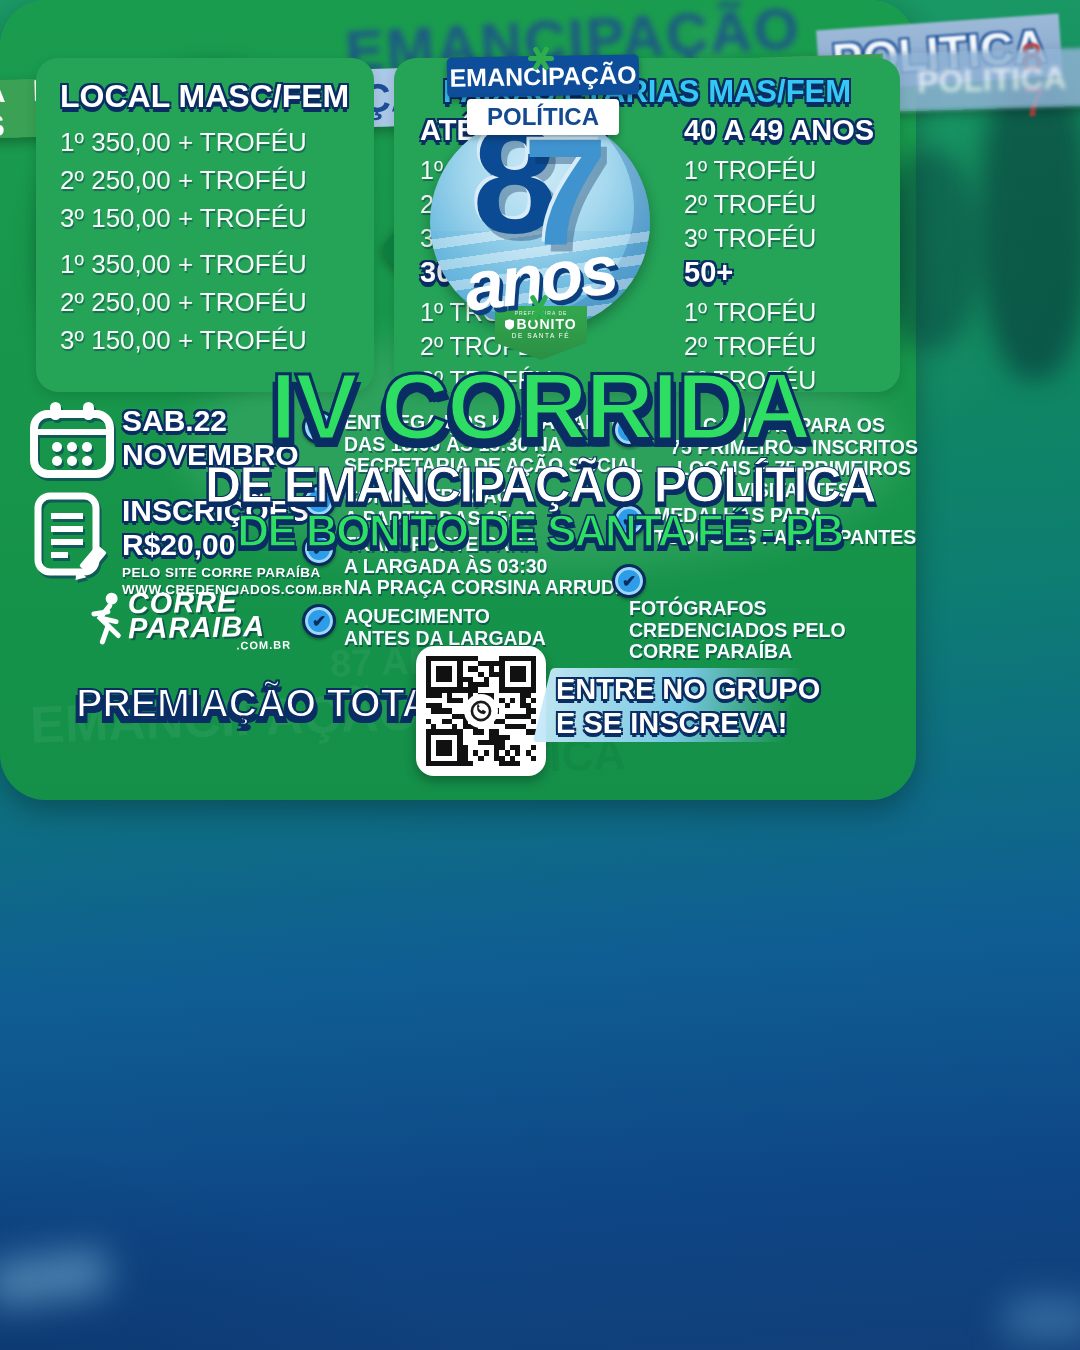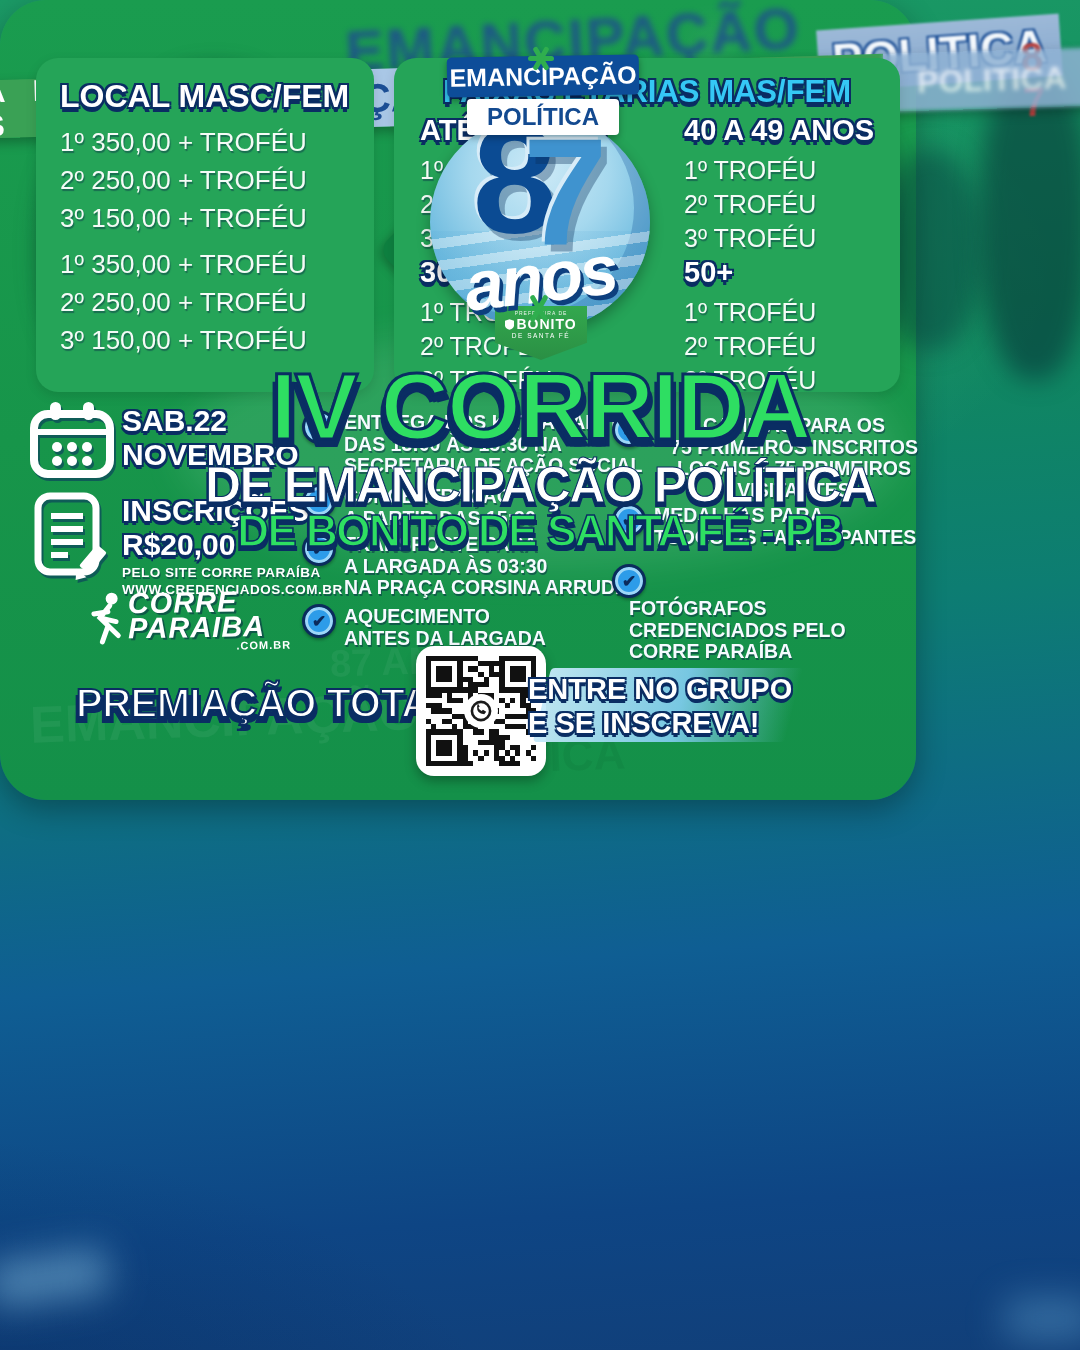--- a/index.html
+++ b/index.html
@@ -74,21 +74,21 @@
   .site-note{position:absolute;font-weight:bold;font-size:13.5px;line-height:17px;color:#fff;text-shadow:1px 2px 0 rgba(8,40,70,.5);letter-spacing:.5px;}
   .corre{position:absolute;left:86px;top:590px;width:240px;height:56px;transform:rotate(-1deg);}
   .corre .ct{position:absolute;left:42px;top:0;font-style:italic;font-weight:bold;font-size:29px;line-height:25px;color:#fff;letter-spacing:1px;text-shadow:2px 2px 0 rgba(8,40,70,.55);}
   .corre .suffix{position:absolute;left:150px;top:50px;font-size:11px;font-weight:bold;color:#fff;letter-spacing:1px;}
   .prem{position:absolute;left:76px;top:680px;font-weight:bold;font-size:40px;line-height:47px;color:#fff;-webkit-text-stroke:2px #0a2d63;text-shadow:0 6px 0 #0a2d63,3px 6px 0 #0a2d63,-3px 6px 0 #0a2d63;letter-spacing:-.5px;}
   .qr{position:absolute;left:416px;top:646px;width:130px;height:130px;background:#fff;border-radius:18px;padding:10px;box-shadow:0 5px 12px rgba(0,0,0,.3);}
   .qr-grid{width:110px;height:110px;display:grid;grid-template-columns:repeat(21,1fr);grid-template-rows:repeat(21,1fr);}
   .qr-grid div.on{background:#111;}
   .qr-wa{position:absolute;left:48px;top:48px;width:34px;height:34px;background:#fff;border-radius:50%;display:flex;align-items:center;justify-content:center;}
   .ribbon{position:absolute;left:542px;top:668px;width:252px;height:74px;transform:skewX(-14deg);background:linear-gradient(90deg,rgba(198,233,249,.95) 0%,rgba(130,205,242,.9) 55%,rgba(130,205,242,0) 100%);border-radius:4px;}
-  .cta{position:absolute;left:528px;top:672px;font-weight:bold;font-size:29px;line-height:34px;color:#fff;letter-spacing:0;
+  .cta{position:absolute;left:556px;top:672px;font-weight:bold;font-size:29px;line-height:34px;color:#fff;letter-spacing:0;
     text-shadow:2px 2px 0 #0a2d63,-2px 2px 0 #0a2d63,2px -2px 0 #0a2d63,-2px -2px 0 #0a2d63,0 4px 0 #0a2d63;}
   .gw{position:absolute;font-weight:bold;transform:rotate(-2deg);pointer-events:none;}
 </style>
 </head>
 <body>
 
 <div class="poster">
 
   <div>
     <div class="sil" style="left:120px;top:70px;width:190px;height:300px;background:rgba(4,50,40,.55);"></div>

